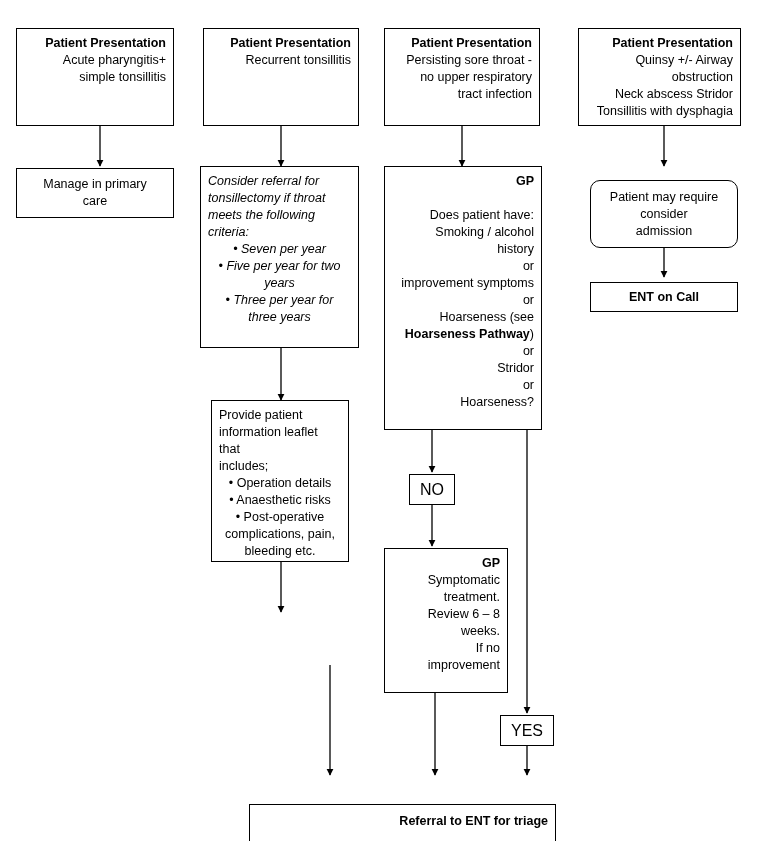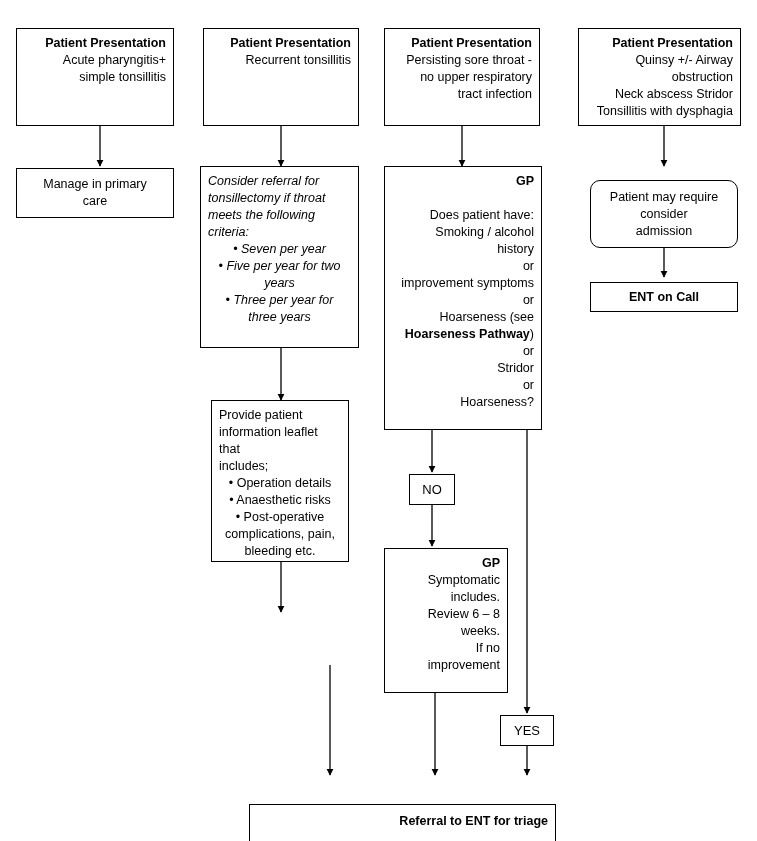--- a/index.html
+++ b/index.html
@@ -40,21 +40,21 @@
     height: 100%;
     text-align: center;
     padding: 0 6px;
     box-sizing: border-box;
   }
   .smallbox {
     position: absolute;
     box-sizing: border-box;
     border: 1px solid #000000;
     background: #ffffff;
-    font-size: 13px;
+    font-size: 16px;
     display: flex;
     align-items: center;
     justify-content: center;
   }
   .bullets {
     margin: 0;
     padding: 0;
     list-style: none;
   }
   .bullets li { text-indent: 0; text-align: center; }
@@ -194,21 +194,21 @@
   </div>
 
   <div class="smallbox" style="left:409px; top:474px; width:46px; height:31px;">
     <span>NO</span>
   </div>
 
   <div class="node" style="left:384px; top:548px; width:124px; height:145px;">
     <div class="inner center">
       <div class="ttl">GP</div>
       <div>Symptomatic</div>
-      <div>includes.</div>
+      <div>treatment.</div>
       <div>Review 6 – 8</div>
       <div>weeks.</div>
       <div>If no</div>
       <div>improvement</div>
     </div>
   </div>
 
   <div class="smallbox" style="left:500px; top:715px; width:54px; height:31px;">
     <span>YES</span>
   </div>

